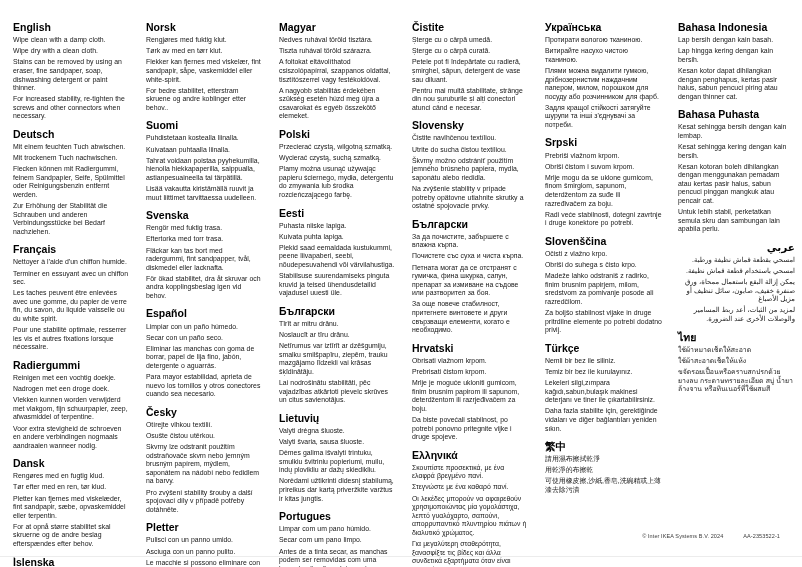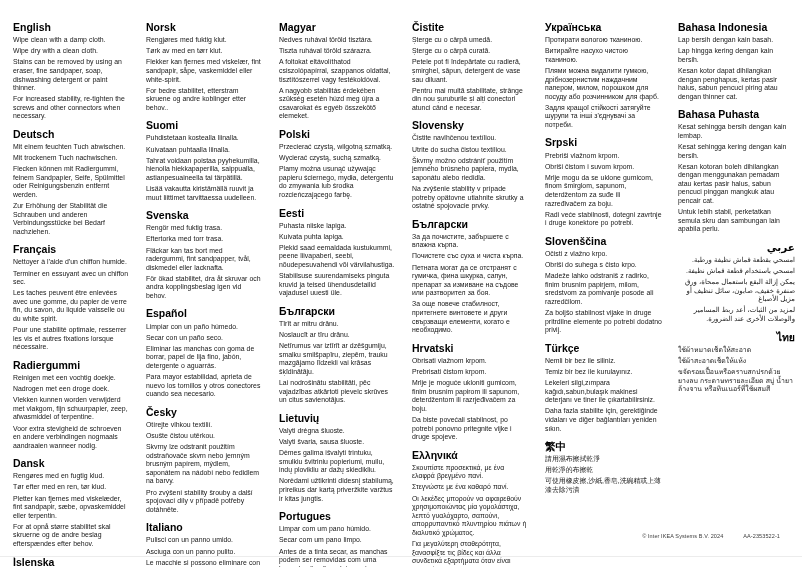--- a/index.html
+++ b/index.html
@@ -14,21 +14,21 @@
   .col h2{
     font-size:10.5px;font-weight:700;color:#000;
     margin:7px 0 3px 0;line-height:1.15;
   }
   .col section:first-child h2{margin-top:12px}
   .col p{
     font-size:6.9px;line-height:1.24;margin:0 0 2.6px 0;color:#161616;
     word-spacing:0.2px;
   }
   section[dir="rtl"]{text-align:right}
-  h2.center{text-align:right}
+  h2.center{text-align:left}
   .footer{
     position:absolute;top:533px;right:22px;
     display:flex;gap:20px;align-items:baseline;
     font-size:5.5px;color:#3a3a3a;letter-spacing:0.1px;
   }
   .page-edge{
     position:absolute;left:0;right:0;top:556px;
     border-top:1px solid #ececec;height:0;
   }
 </style>
@@ -107,21 +107,21 @@
         <p>Para mayor estabilidad, aprieta de nuevo los tornillos y otros conectores cuando sea necesario.</p>
       </section>
       <section>
         <h2>Česky</h2>
         <p>Otírejte vlhkou textilií.</p>
         <p>Osušte čistou utěrkou.</p>
         <p>Skvrny lze odstranit použitím odstraňovače skvrn nebo jemným brusným papírem, mýdlem, saponátem na nádobí nebo ředidlem na barvy.</p>
         <p>Pro zvýšení stability šrouby a další spojovací díly v případě potřeby dotáhněte.</p>
       </section>
       <section>
-        <h2>Italiano</h2>
+        <h2>Pletter</h2>
         <p>Pulisci con un panno umido.</p>
         <p>Asciuga con un panno pulito.</p>
         <p>Le macchie si possono eliminare con una gomma per cancellare, con carta vetrata a grana fine, sapone, detersivo per piatti o acquaragia minerale.</p>
       </section>
     </div>
     <div class="col">
       <section>
         <h2>Magyar</h2>
         <p>Nedves ruhával töröld tisztára.</p>
         <p>Tiszta ruhával töröld szárazra.</p>

